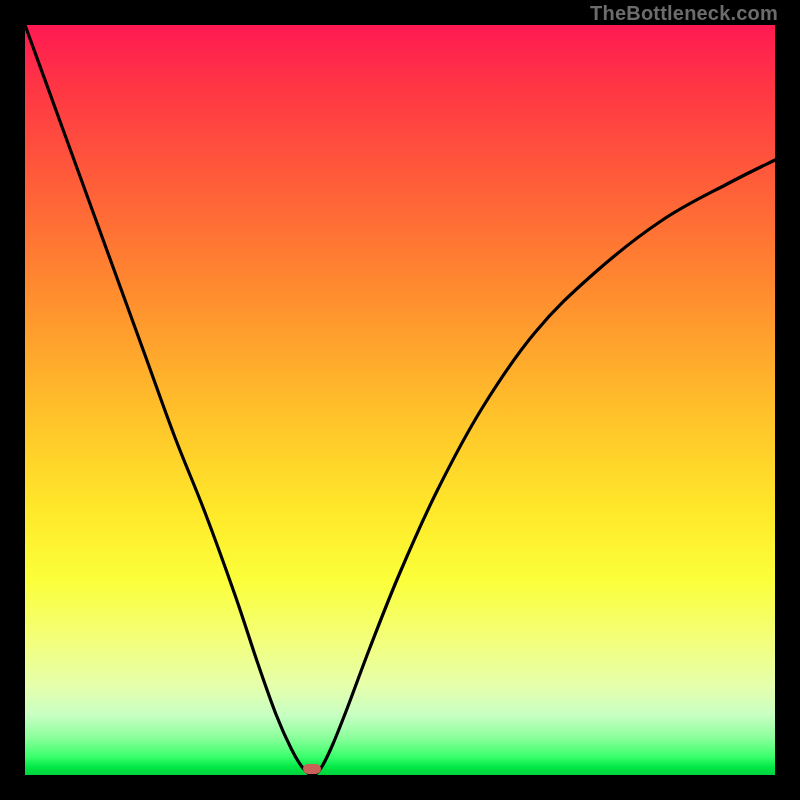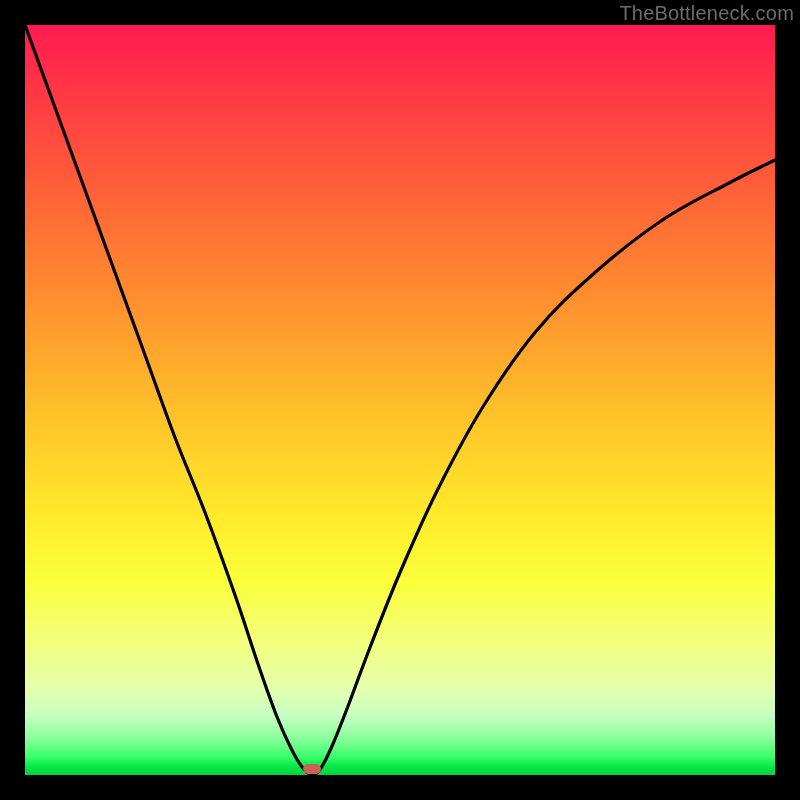--- a/index.html
+++ b/index.html
@@ -57,24 +57,24 @@
     position: absolute;
     width: 18px;
     height: 10px;
     border-radius: 5px;
     background: #c86158;
     transform: translate(-50%, -50%);
   }
   .watermark {
     position: absolute;
     top: 2px;
-    right: 6px;
+    right: 22px;
     color: #6c6c6c;
     font-size: 20px;
-    font-weight: 400;
+    font-weight: 700;
     letter-spacing: 0.2px;
     user-select: none;
   }
 </style>
 </head>
 <body>
 
 <div class="stage">
 
   <div class="watermark">TheBottleneck.com</div>

